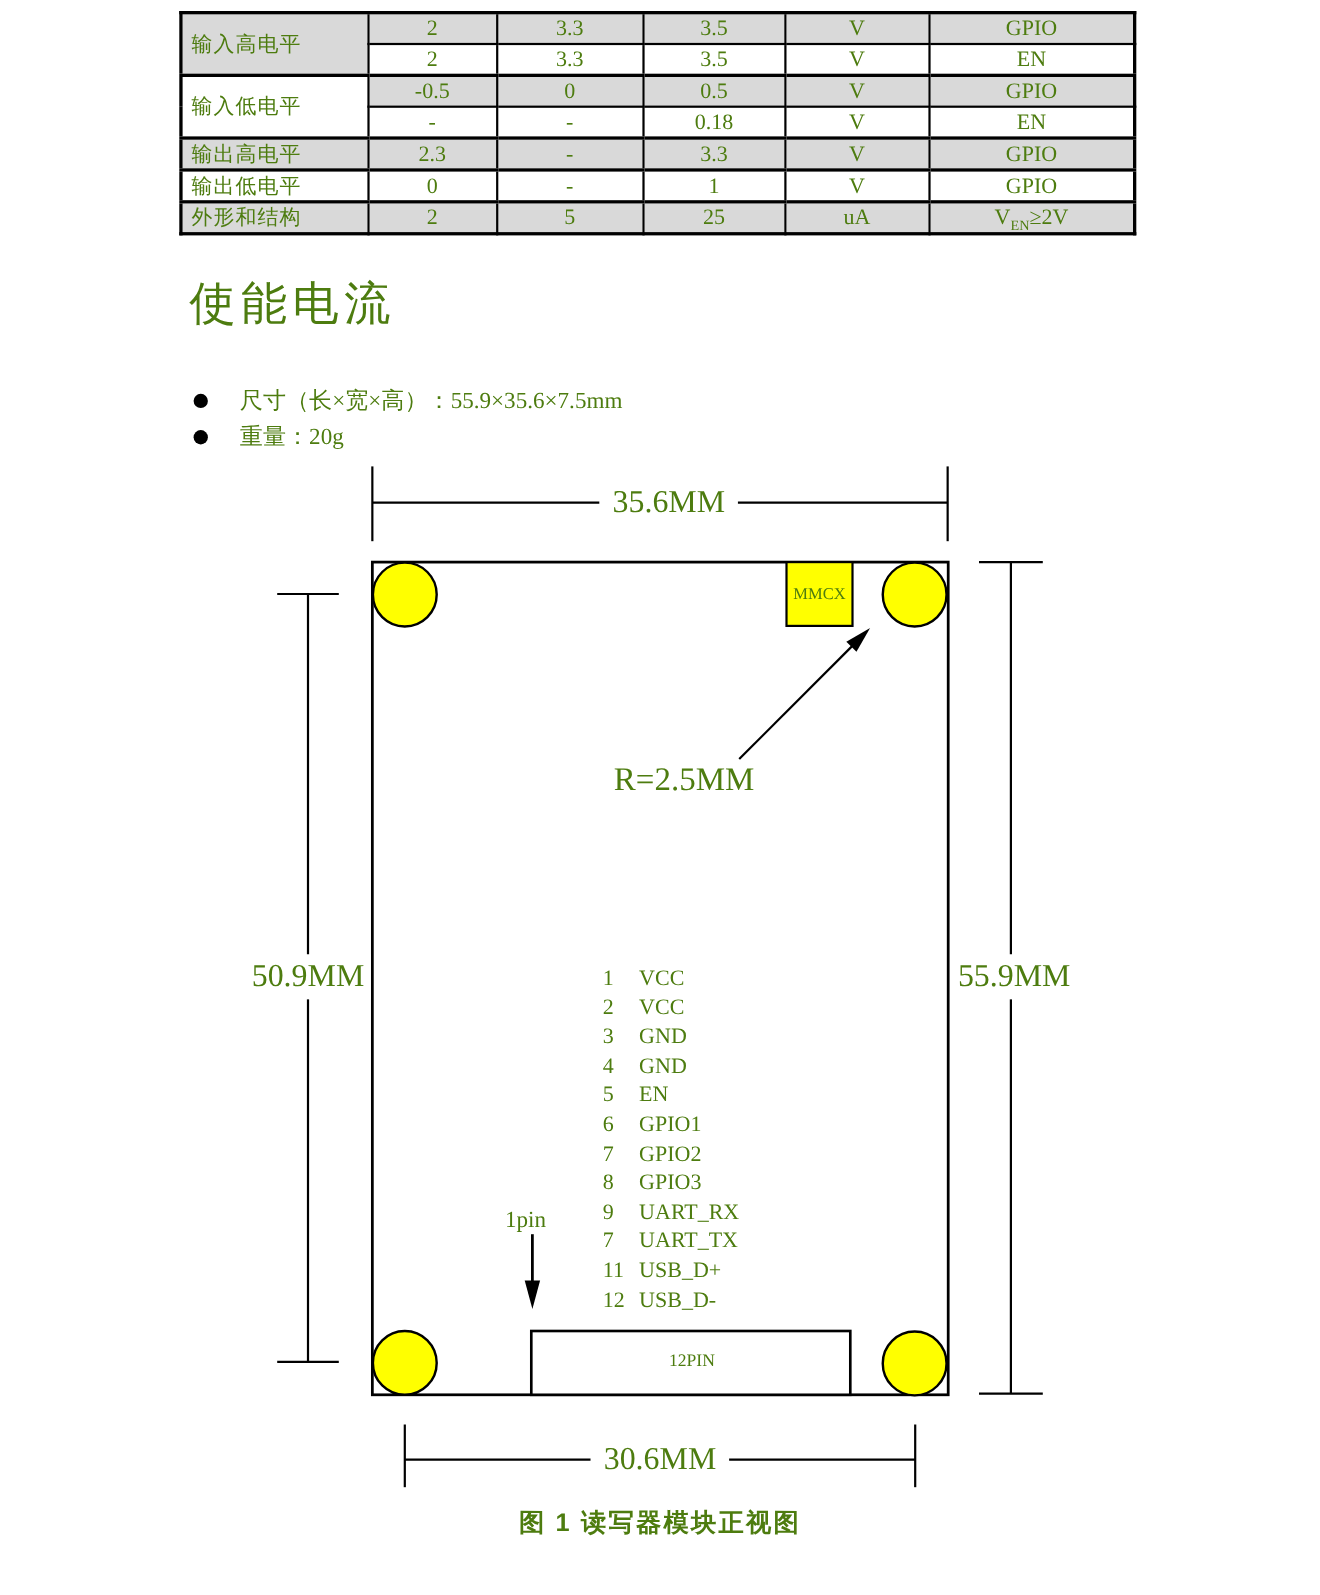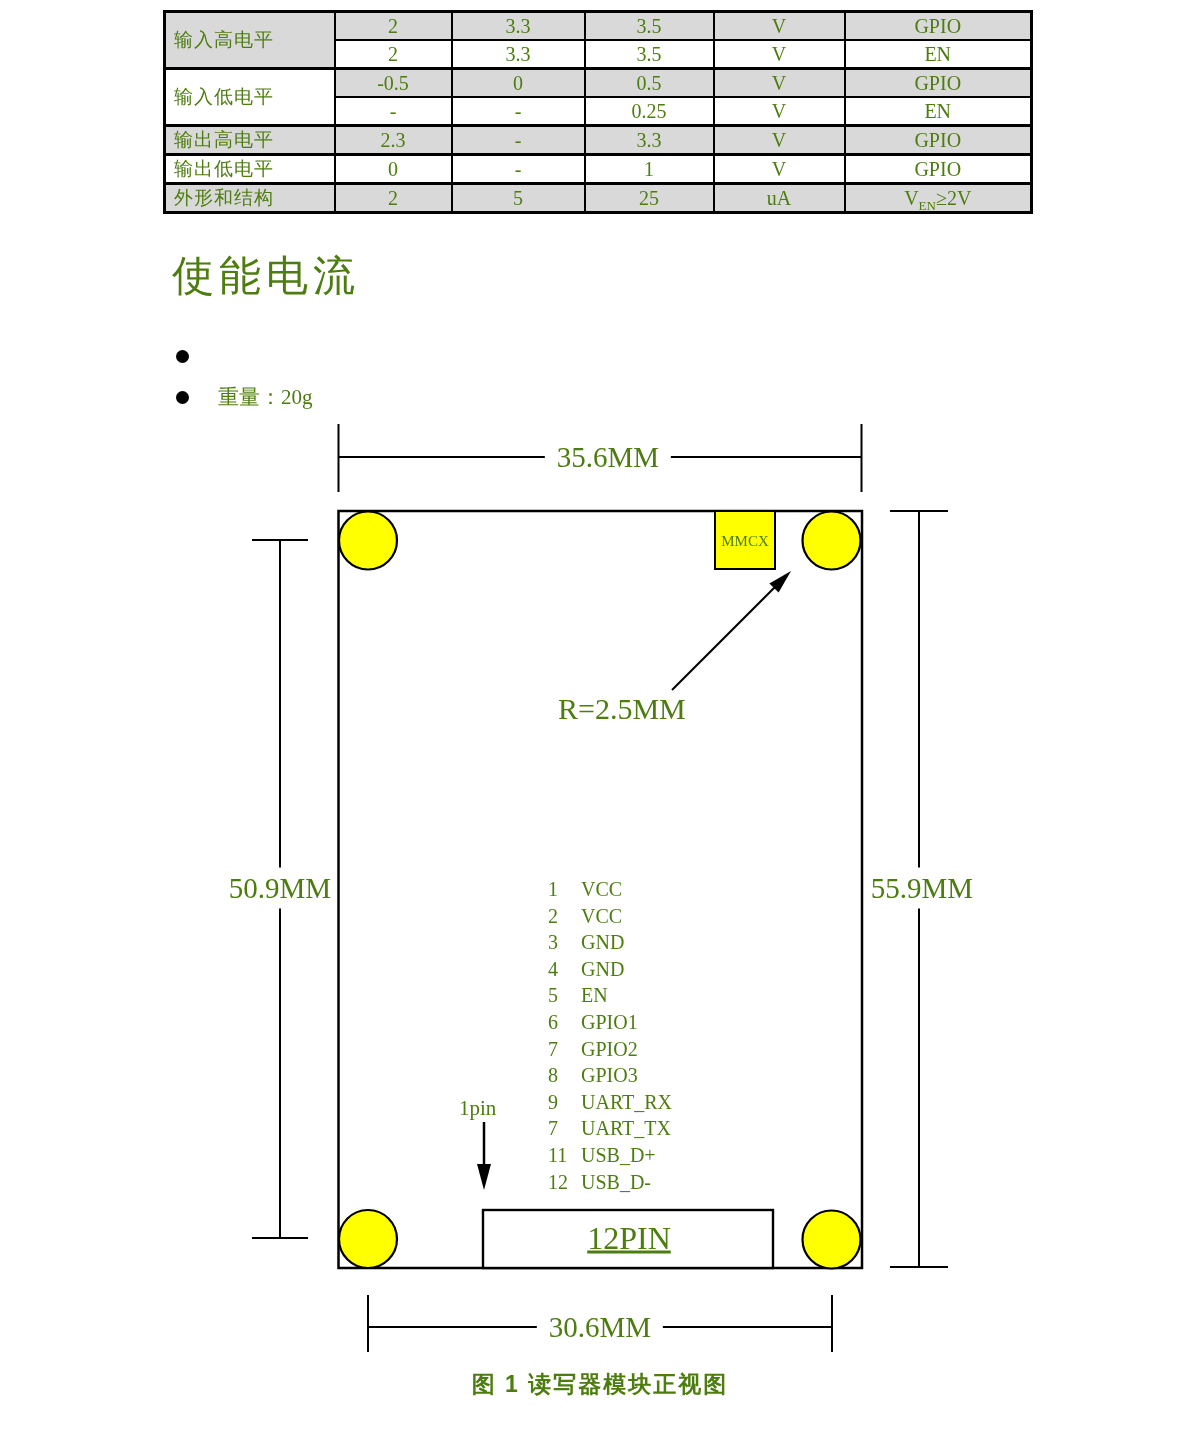--- a/index.html
+++ b/index.html
@@ -22,21 +22,21 @@
   .bullet-row{position:absolute;left:176px;display:flex;align-items:center;font-size:21px;}
   .bullet-dot{width:13px;height:13px;border-radius:50%;background:#000;margin-right:29px;flex:0 0 auto;}
 
   
   .dg-svg{position:absolute;left:0;top:420px;}
   .dg-label{position:absolute;white-space:nowrap;}
   .dim-label{font-size:29px;background:#fff;padding:0 12px;transform:translate(-50%,-50%);}
   .lab-mmcx{font-size:15px;transform:translate(-50%,-50%);}
   .lab-radius{font-size:30px;}
   .lab-1pin{font-size:21px;}
-  .lab-12pin{font-size:32px;transform:translate(-50%,-50%);text-decoration:underline;}
+  .lab-12pin{font-size:16px;transform:translate(-50%,-50%);}
   .pin-list{position:absolute;left:548px;top:876px;font-size:20px;}
   .pin-row{display:flex;height:26.6px;line-height:26.6px;}
   .pin-num{width:33px;flex:0 0 auto;}
   .caption{position:absolute;left:600px;top:1369px;transform:translateX(-50%);
            font-family:Liberation Sans, sans-serif;font-weight:bold;
            font-size:23px;letter-spacing:2px;}
 </style>
 </head>
 <body>
 
@@ -71,21 +71,21 @@
       <td class="lbl" rowspan="2">输入低电平</td>
       <td class="val shade">-0.5</td>
       <td class="val shade">0</td>
       <td class="val shade">0.5</td>
       <td class="val shade">V</td>
       <td class="val shade">GPIO</td>
     </tr>
     <tr>
       <td class="val">-</td>
       <td class="val">-</td>
-      <td class="val">0.25</td>
+      <td class="val">0.18</td>
       <td class="val">V</td>
       <td class="val">EN</td>
     </tr>
     <tr class="grp">
       <td class="lbl shade">输出高电平</td>
       <td class="val shade">2.3</td>
       <td class="val shade">-</td>
       <td class="val shade">3.3</td>
       <td class="val shade">V</td>
       <td class="val shade">GPIO</td>
@@ -106,20 +106,21 @@
       <td class="val shade">uA</td>
       <td class="val shade cond"><span>V</span><sub>EN</sub><span>≥2V</span></td>
     </tr>
   </tbody>
     </table>
 
   <div class="heading">使能电流</div>
 
   <div class="bullet-row" style="top:350px;">
     <span class="bullet-dot"></span>
+    <span>尺寸（长×宽×高）：55.9×35.6×7.5mm</span>
   </div>
   <div class="bullet-row" style="top:383px;">
     <span class="bullet-dot"></span>
     <span>重量：20g</span>
   </div>
 
   <svg class="dg-svg" width="1200" height="940" viewBox="0 420 1200 940">
 
     <line x1="338.5" y1="424" x2="338.5" y2="492" stroke="#000" stroke-width="2"></line>
     <line x1="861.5" y1="424" x2="861.5" y2="492" stroke="#000" stroke-width="2"></line>

